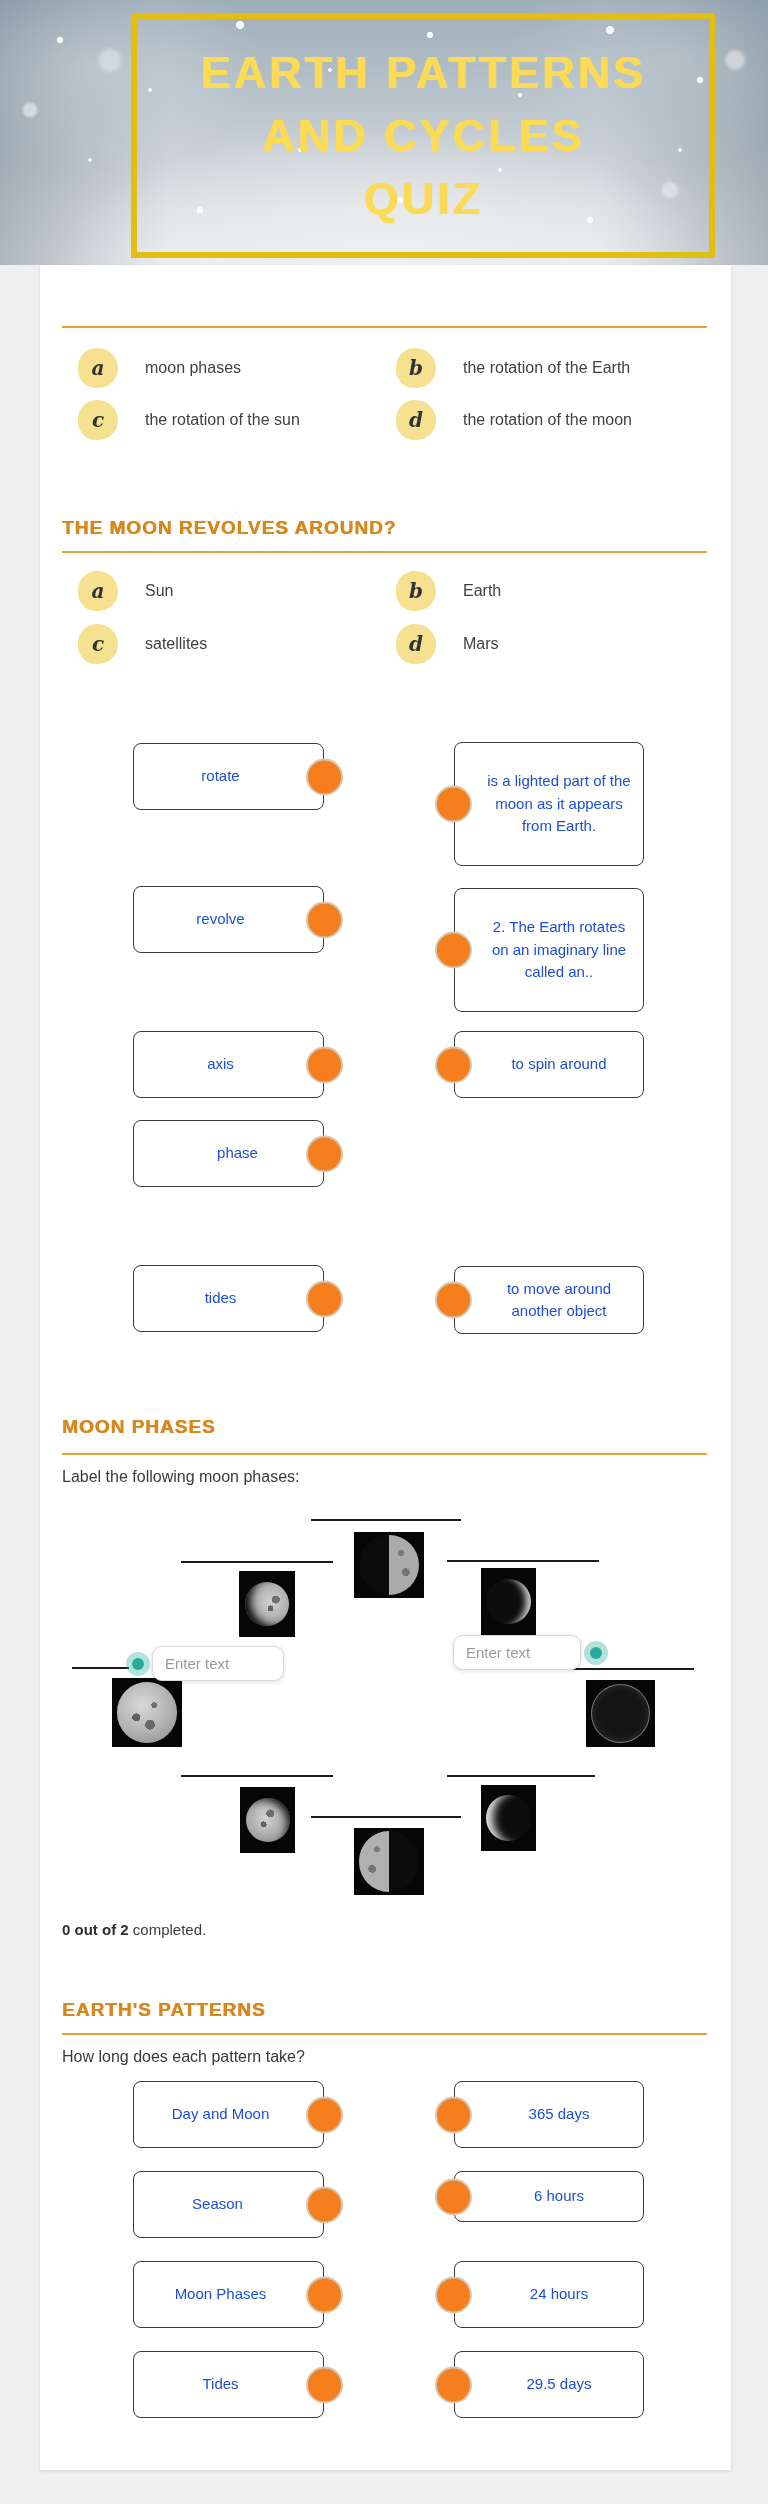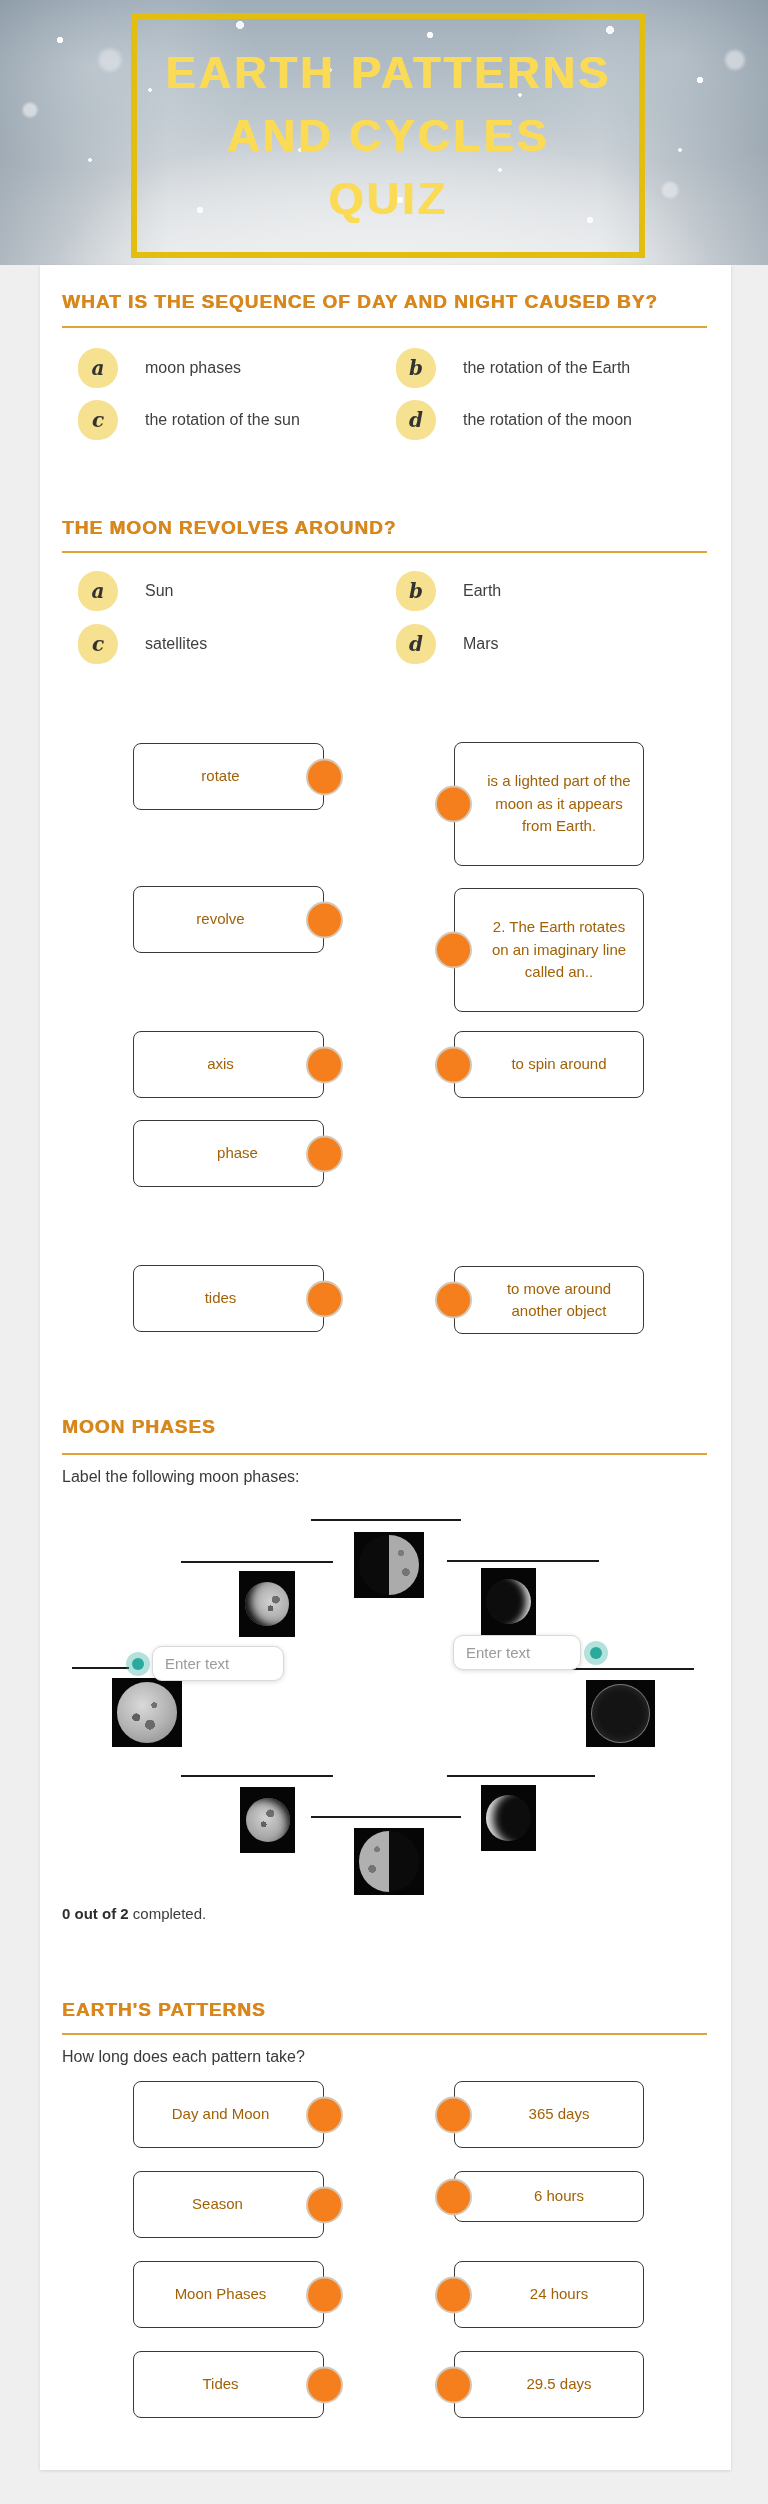--- a/index.html
+++ b/index.html
@@ -28,21 +28,21 @@
       radial-gradient(circle 9px at 30px 110px, rgba(255,255,255,.5) 60%, transparent),
       radial-gradient(circle 12px at 735px 60px, rgba(255,255,255,.45) 60%, transparent),
       radial-gradient(circle 10px at 670px 190px, rgba(255,255,255,.4) 60%, transparent),
       radial-gradient(circle 14px at 110px 60px, rgba(255,255,255,.35) 60%, transparent),
       radial-gradient(ellipse 240px 150px at 12% 25%, rgba(255,255,255,.28), transparent 70%),
       radial-gradient(ellipse 240px 150px at 88% 22%, rgba(255,255,255,.22), transparent 70%),
       radial-gradient(ellipse 460px 210px at 50% 105%, #eef0f1 0%, rgba(238,240,241,0) 72%),
       linear-gradient(90deg, rgba(116,132,146,.5), rgba(116,132,146,0) 22%, rgba(116,132,146,0) 78%, rgba(116,132,146,.5)),
       linear-gradient(180deg,#9fadb9 0%,#bcc6cd 42%,#dde0e3 78%,#eaecee 100%);
   }
-  .title-frame{position:absolute;left:131px;top:13px;width:514px;height:245px;
+  .title-frame{position:absolute;left:131px;top:13px;width:584px;height:245px;
     border:6px solid #e2be11;box-sizing:border-box;
     display:flex;flex-direction:column;align-items:center;justify-content:center;}
   .title-line{font-size:45px;line-height:63px;font-weight:bold;letter-spacing:3px;
     color:#fbdb55;text-shadow:1px 0 0 #fbdb55;white-space:nowrap;}
 
   
   .card{position:absolute;left:40px;top:265px;width:691px;height:2205px;background:#ffffff;
         box-shadow:0 1px 3px rgba(0,0,0,.12);}
 
   .section-heading{position:absolute;left:62px;font-size:19px;font-weight:bold;letter-spacing:1px;
@@ -56,21 +56,21 @@
     display:flex;align-items:center;justify-content:center;flex:none;}
   .opt-letter{font-family:"DejaVu Serif",serif;font-style:italic;font-weight:bold;
     font-size:20px;color:#333;line-height:1;}
   .opt-text{margin-left:27px;font-size:16px;color:#3f3f3f;white-space:nowrap;}
 
   
   .mbox{position:absolute;box-sizing:border-box;background:#fff;border:1.5px solid #3a3a3a;
     border-radius:8px;display:flex;align-items:center;justify-content:center;text-align:center;}
   .mbox-left{left:133px;width:191px;padding:6px 30px 6px 14px;}
   .mbox-right{left:454px;width:190px;padding:6px 12px 6px 32px;}
-  .mbox-text{font-size:15px;color:#a16207;line-height:1.5;}
+  .mbox-text{font-size:15px;color:#1d4ed8;line-height:1.5;}
   .pin{position:absolute;width:37px;height:37px;border-radius:50%;background:#f57e1d;
     border:2px solid #d6c7b5;box-sizing:border-box;top:50%;transform:translateY(-50%);cursor:pointer;}
   .pin-right{right:-20px;}
   .pin-left{left:-20px;}
 
   
   .blank-line{position:absolute;height:2px;background:#1b1b1b;}
   .moon-frame{position:absolute;background:#060606;display:flex;align-items:center;justify-content:center;}
   .moon-disc{border-radius:50%;width:86%;aspect-ratio:1/1;}
   .ph-full{background:
@@ -103,40 +103,39 @@
 
   .text-input{position:absolute;box-sizing:border-box;height:35px;border:1px solid #d9d9d9;
     border-radius:10px;background:#fff;box-shadow:0 1px 5px rgba(0,0,0,.14);
     font-family:"Liberation Sans","DejaVu Sans",sans-serif;font-size:15px;color:#333;
     padding:0 12px;outline:none;}
   .text-input::placeholder{color:#9b9b9b;}
   .drag-dot{position:absolute;width:24px;height:24px;border-radius:50%;
     background:rgba(56,178,166,.38);display:flex;align-items:center;justify-content:center;cursor:pointer;}
   .drag-dot-core{width:12px;height:12px;border-radius:50%;background:#2ba99d;}
 
-  .progress{position:absolute;left:62px;font-size:15px;color:#3c3c3c;}
+  .progress{position:absolute;left:62px;font-size:15px;color:#3c3c3c;margin-top:16px;}
   .progress b{color:#2e2e2e;}
 </style>
 </head>
 <body>
 
 <div class="page">
 
   <div class="header">
     <div class="header-snow"></div>
     <div class="title-frame">
       <div class="title-line">EARTH PATTERNS</div>
       <div class="title-line">AND CYCLES</div>
       <div class="title-line">QUIZ</div>
     </div>
   </div>
 
   <div class="card"></div>
 
-  <div class="section-heading" style="top:291px;">WHAT IS THE SEQUENCE OF DAY AND NIGHT CAUSED BY?</div>
   <div class="rule" style="top:326px;"></div>
 
   <div class="opt" style="left:78px;top:348px;">
     <span class="opt-circle">
         <span class="opt-letter">a</span>
       </span>
     <span class="opt-text">moon phases</span>
   </div>
   <div class="opt" style="left:396px;top:348px;">
     <span class="opt-circle">

